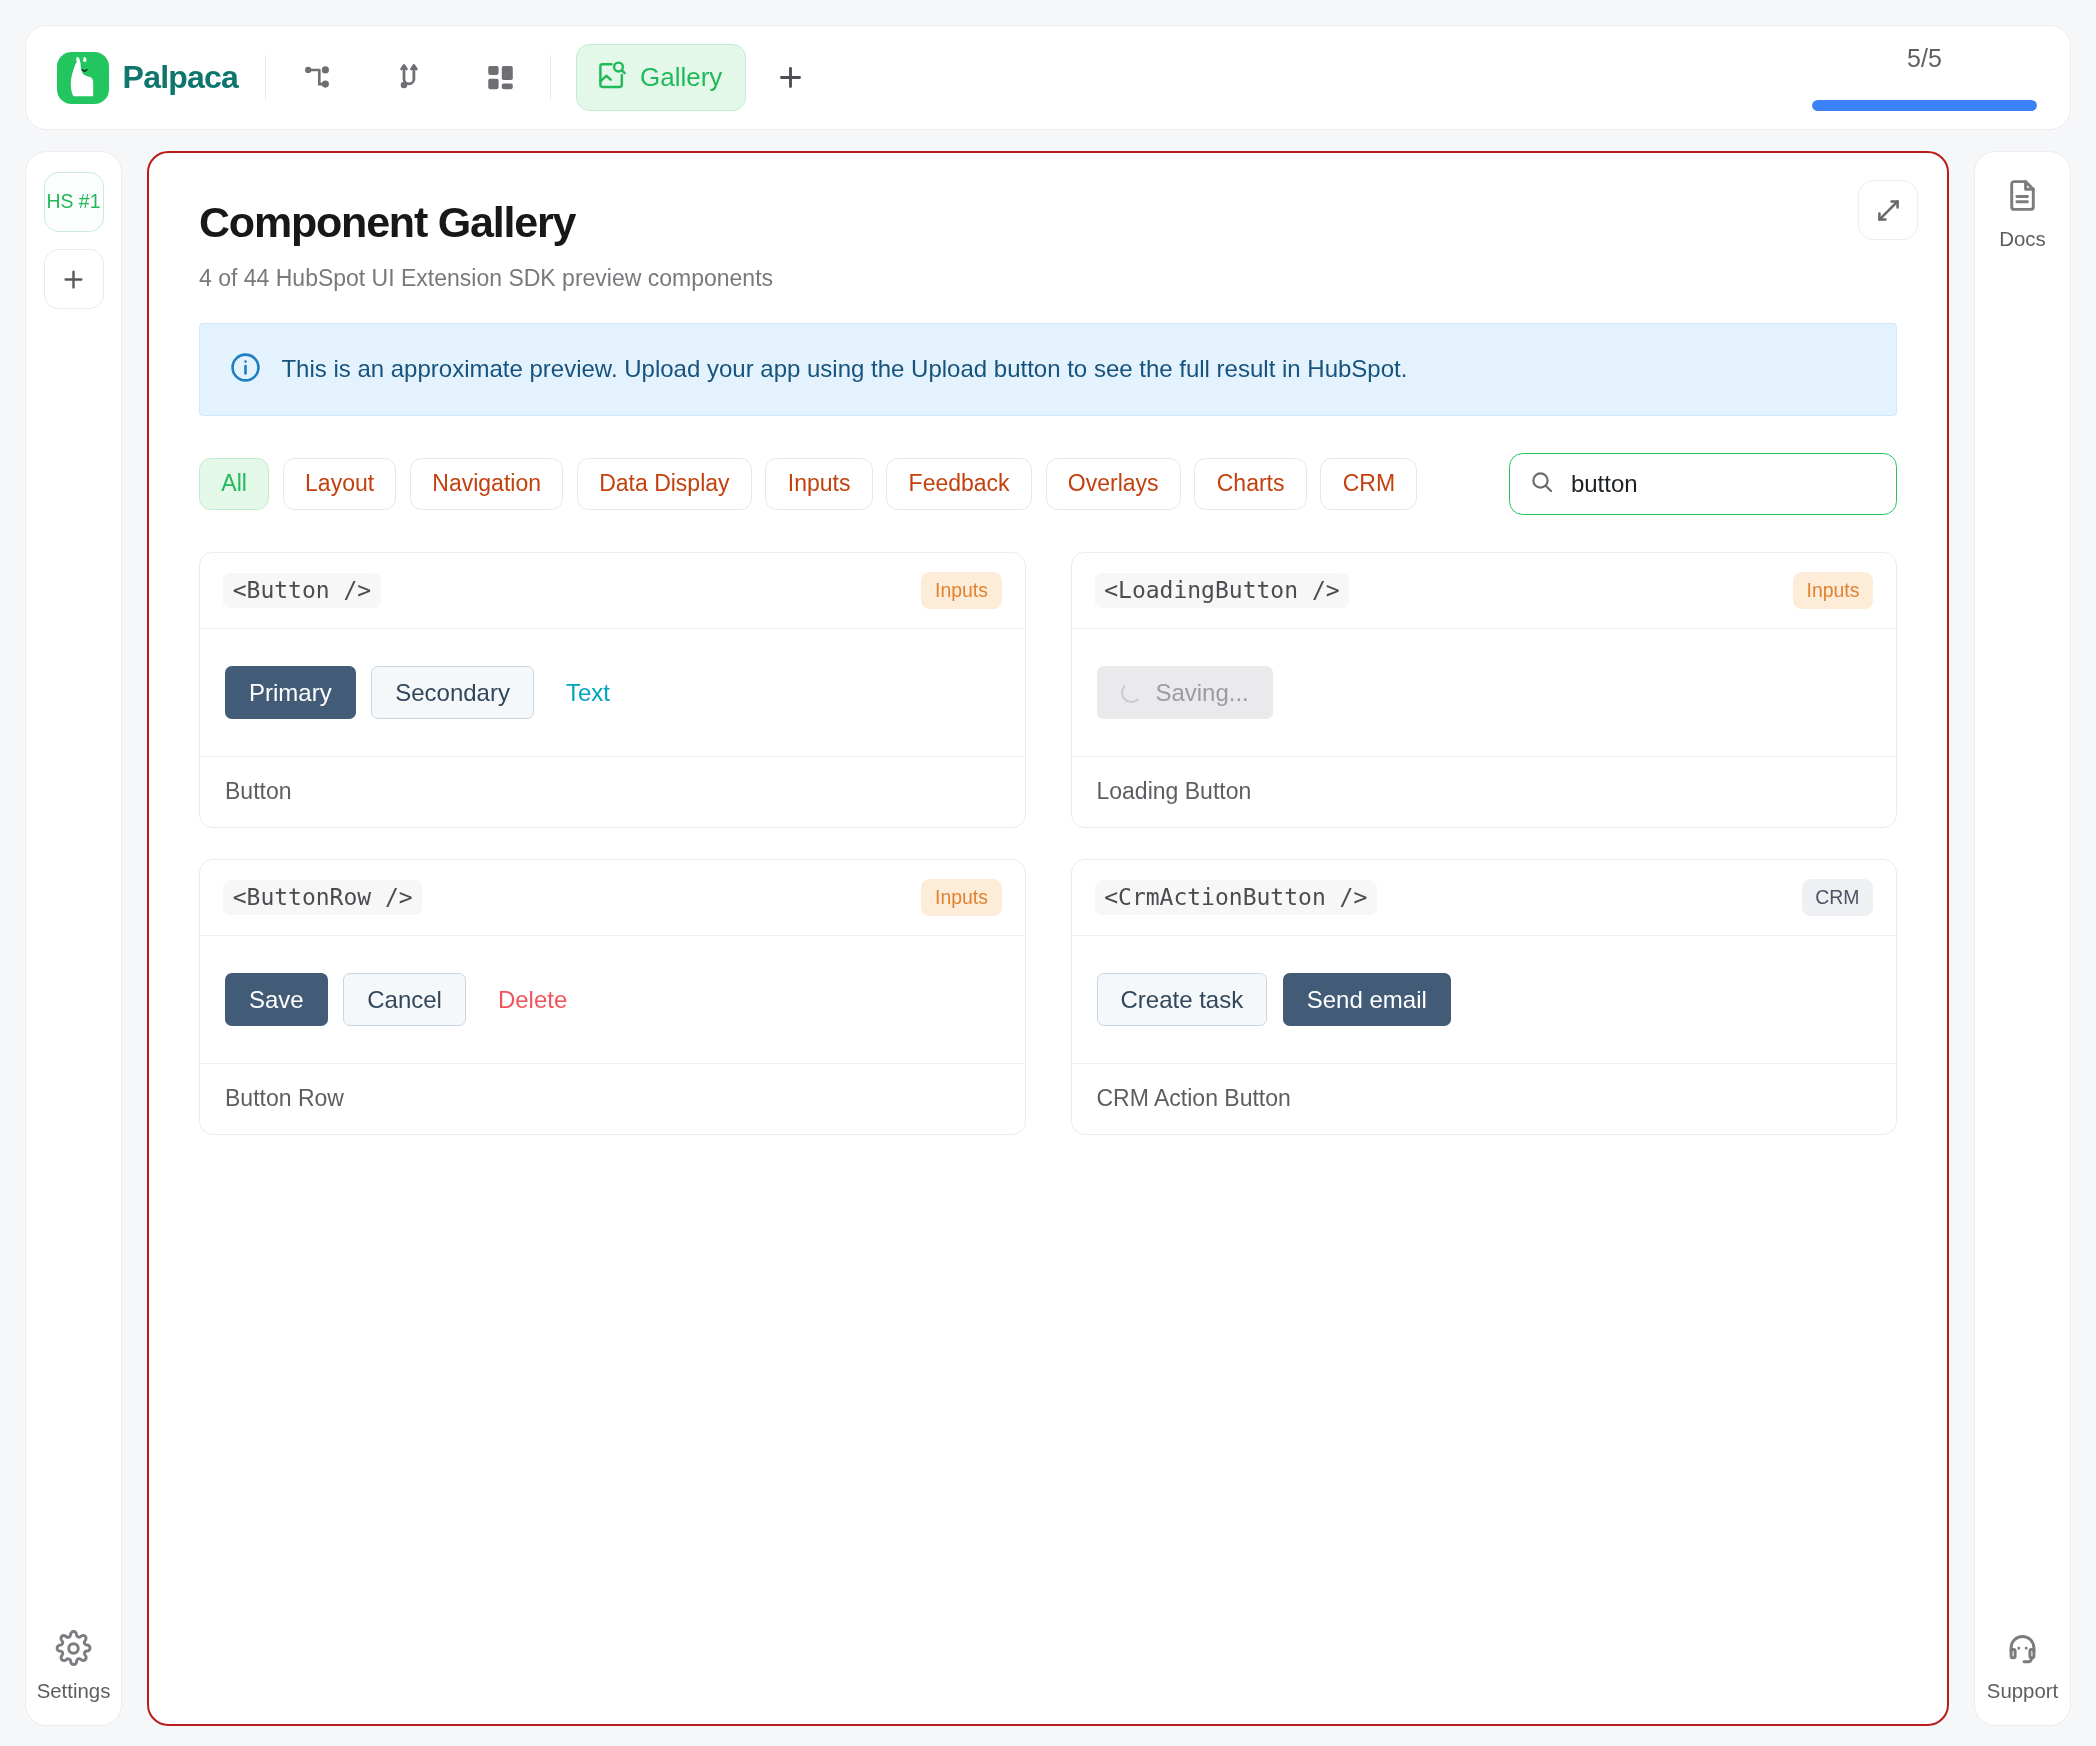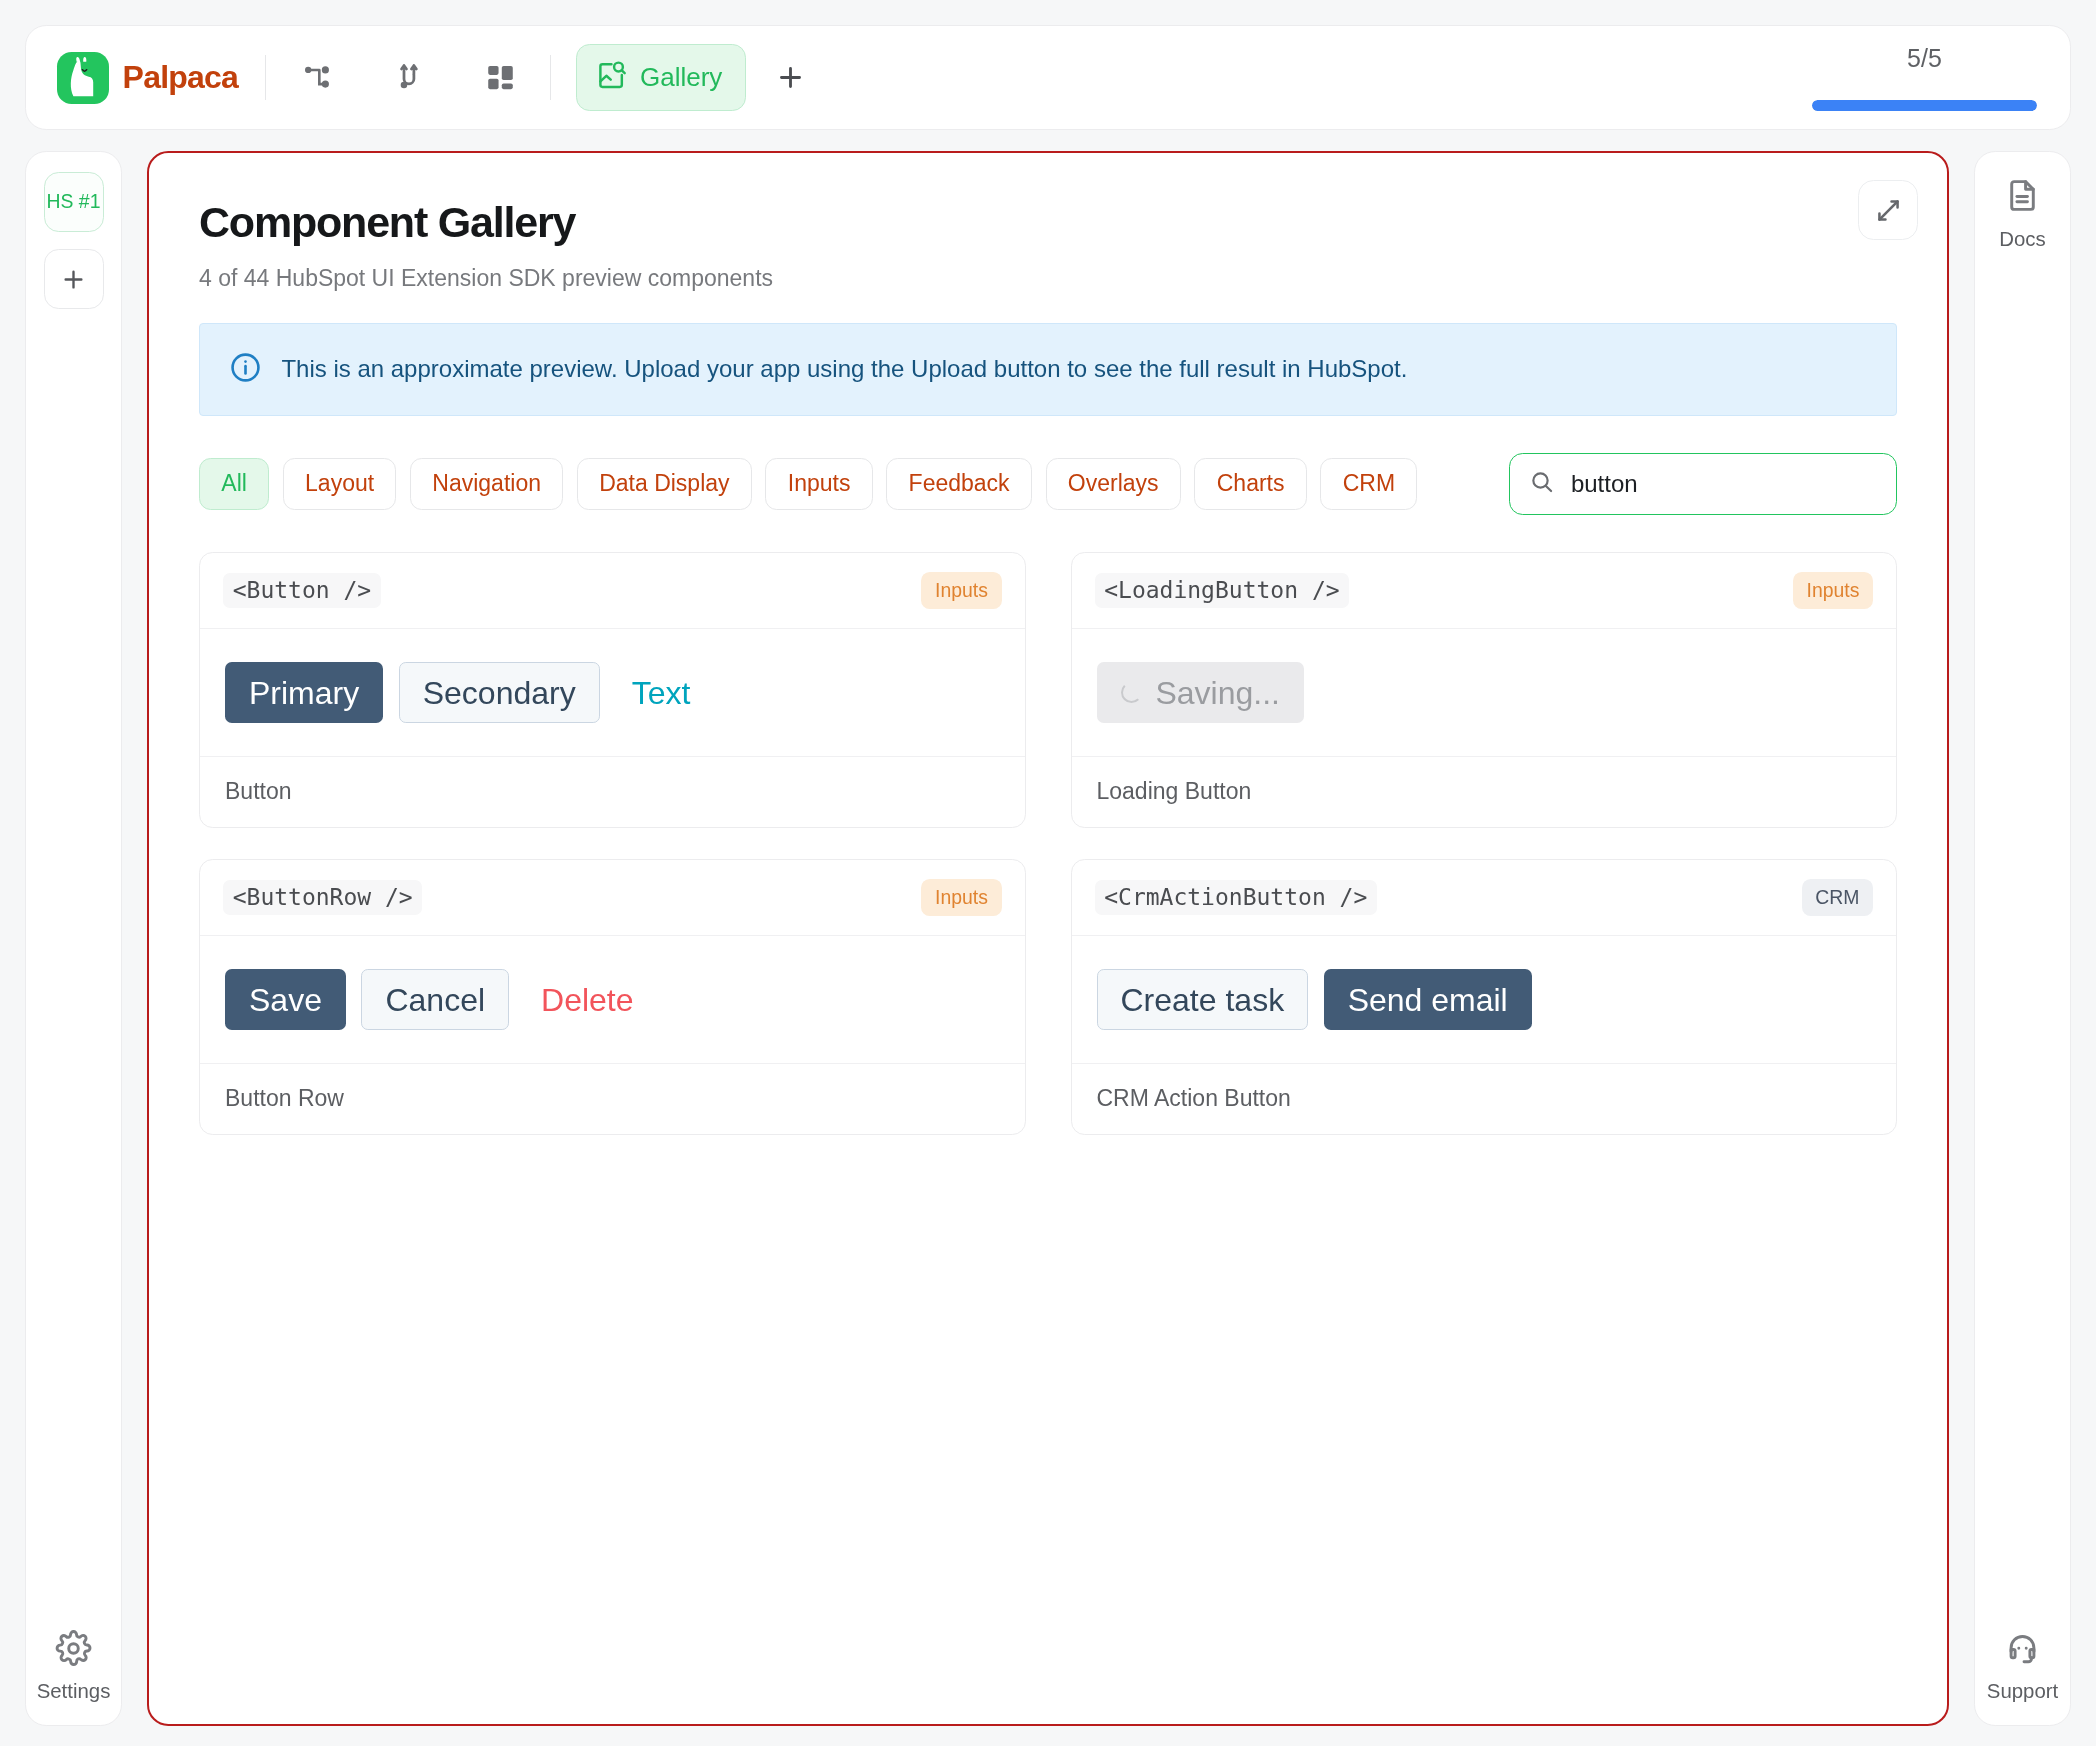--- a/index.html
+++ b/index.html
@@ -26,21 +26,21 @@
     padding: 0 33px 0 31px;
     gap: 0;
   }
   .brand { display: flex; align-items: center; gap: 13.6px; }
   .brand-mark {
     width: 52px; height: 52px; border-radius: 14.6px;
     background: #23c55e; position: relative; overflow: hidden;
     display: flex; align-items: flex-end; justify-content: center;
   }
   .brand-name {
-    font-size: 32px; font-weight: 700; color: #c2410c;
+    font-size: 32px; font-weight: 700; color: #0f766e;
     letter-spacing: -0.8px;
   }
   .vrule { width: 1px; height: 45px; background: #e6e7e9; margin: 0 27px; }
   .vrule.b { margin: 0 25px 0 23px; }
   .icon-btn {
     width: 52px; height: 52px; border-radius: 11.6px;
     display: flex; align-items: center; justify-content: center;
     color: #6d6f73; cursor: pointer;
   }
   .icon-btn + .icon-btn { margin-left: 39px; }
@@ -166,21 +166,21 @@
   .badge.inputs { background: #fdecd8; color: #e08330; }
   .badge.crm { background: #eef0f3; color: #4b5565; }
   .card-demo {
     padding: 31px 25px; min-height: 128px;
     display: flex; align-items: center; gap: 15.5px;
     border-bottom: 1px solid #f0f0f2;
   }
   .card-foot { padding: 21.3px 25px; font-size: 23px; color: #5c5e62; }
 
   .hsb {
-    font-size: 32px; border-radius: 6.8px; padding: 13.6px 23px;
+    font-size: 24px; border-radius: 6.8px; padding: 13.6px 23px;
     cursor: pointer; white-space: nowrap; line-height: 1;
     border: 1px solid transparent;
   }
   .hsb.primary { background: #425b76; color: #fff; }
   .hsb.secondary { background: #f5f8fa; color: #33475b; border-color: #cbd6e2; }
   .hsb.text { background: transparent; color: #00a4bd; padding-left: 15.5px; }
   .hsb.danger { background: transparent; color: #f2545b; padding-left: 15.5px; }
   .hsb.loading {
     background: #eaeaec; color: #9a9ca0; display: flex; align-items: center; gap: 13.6px;
   }

